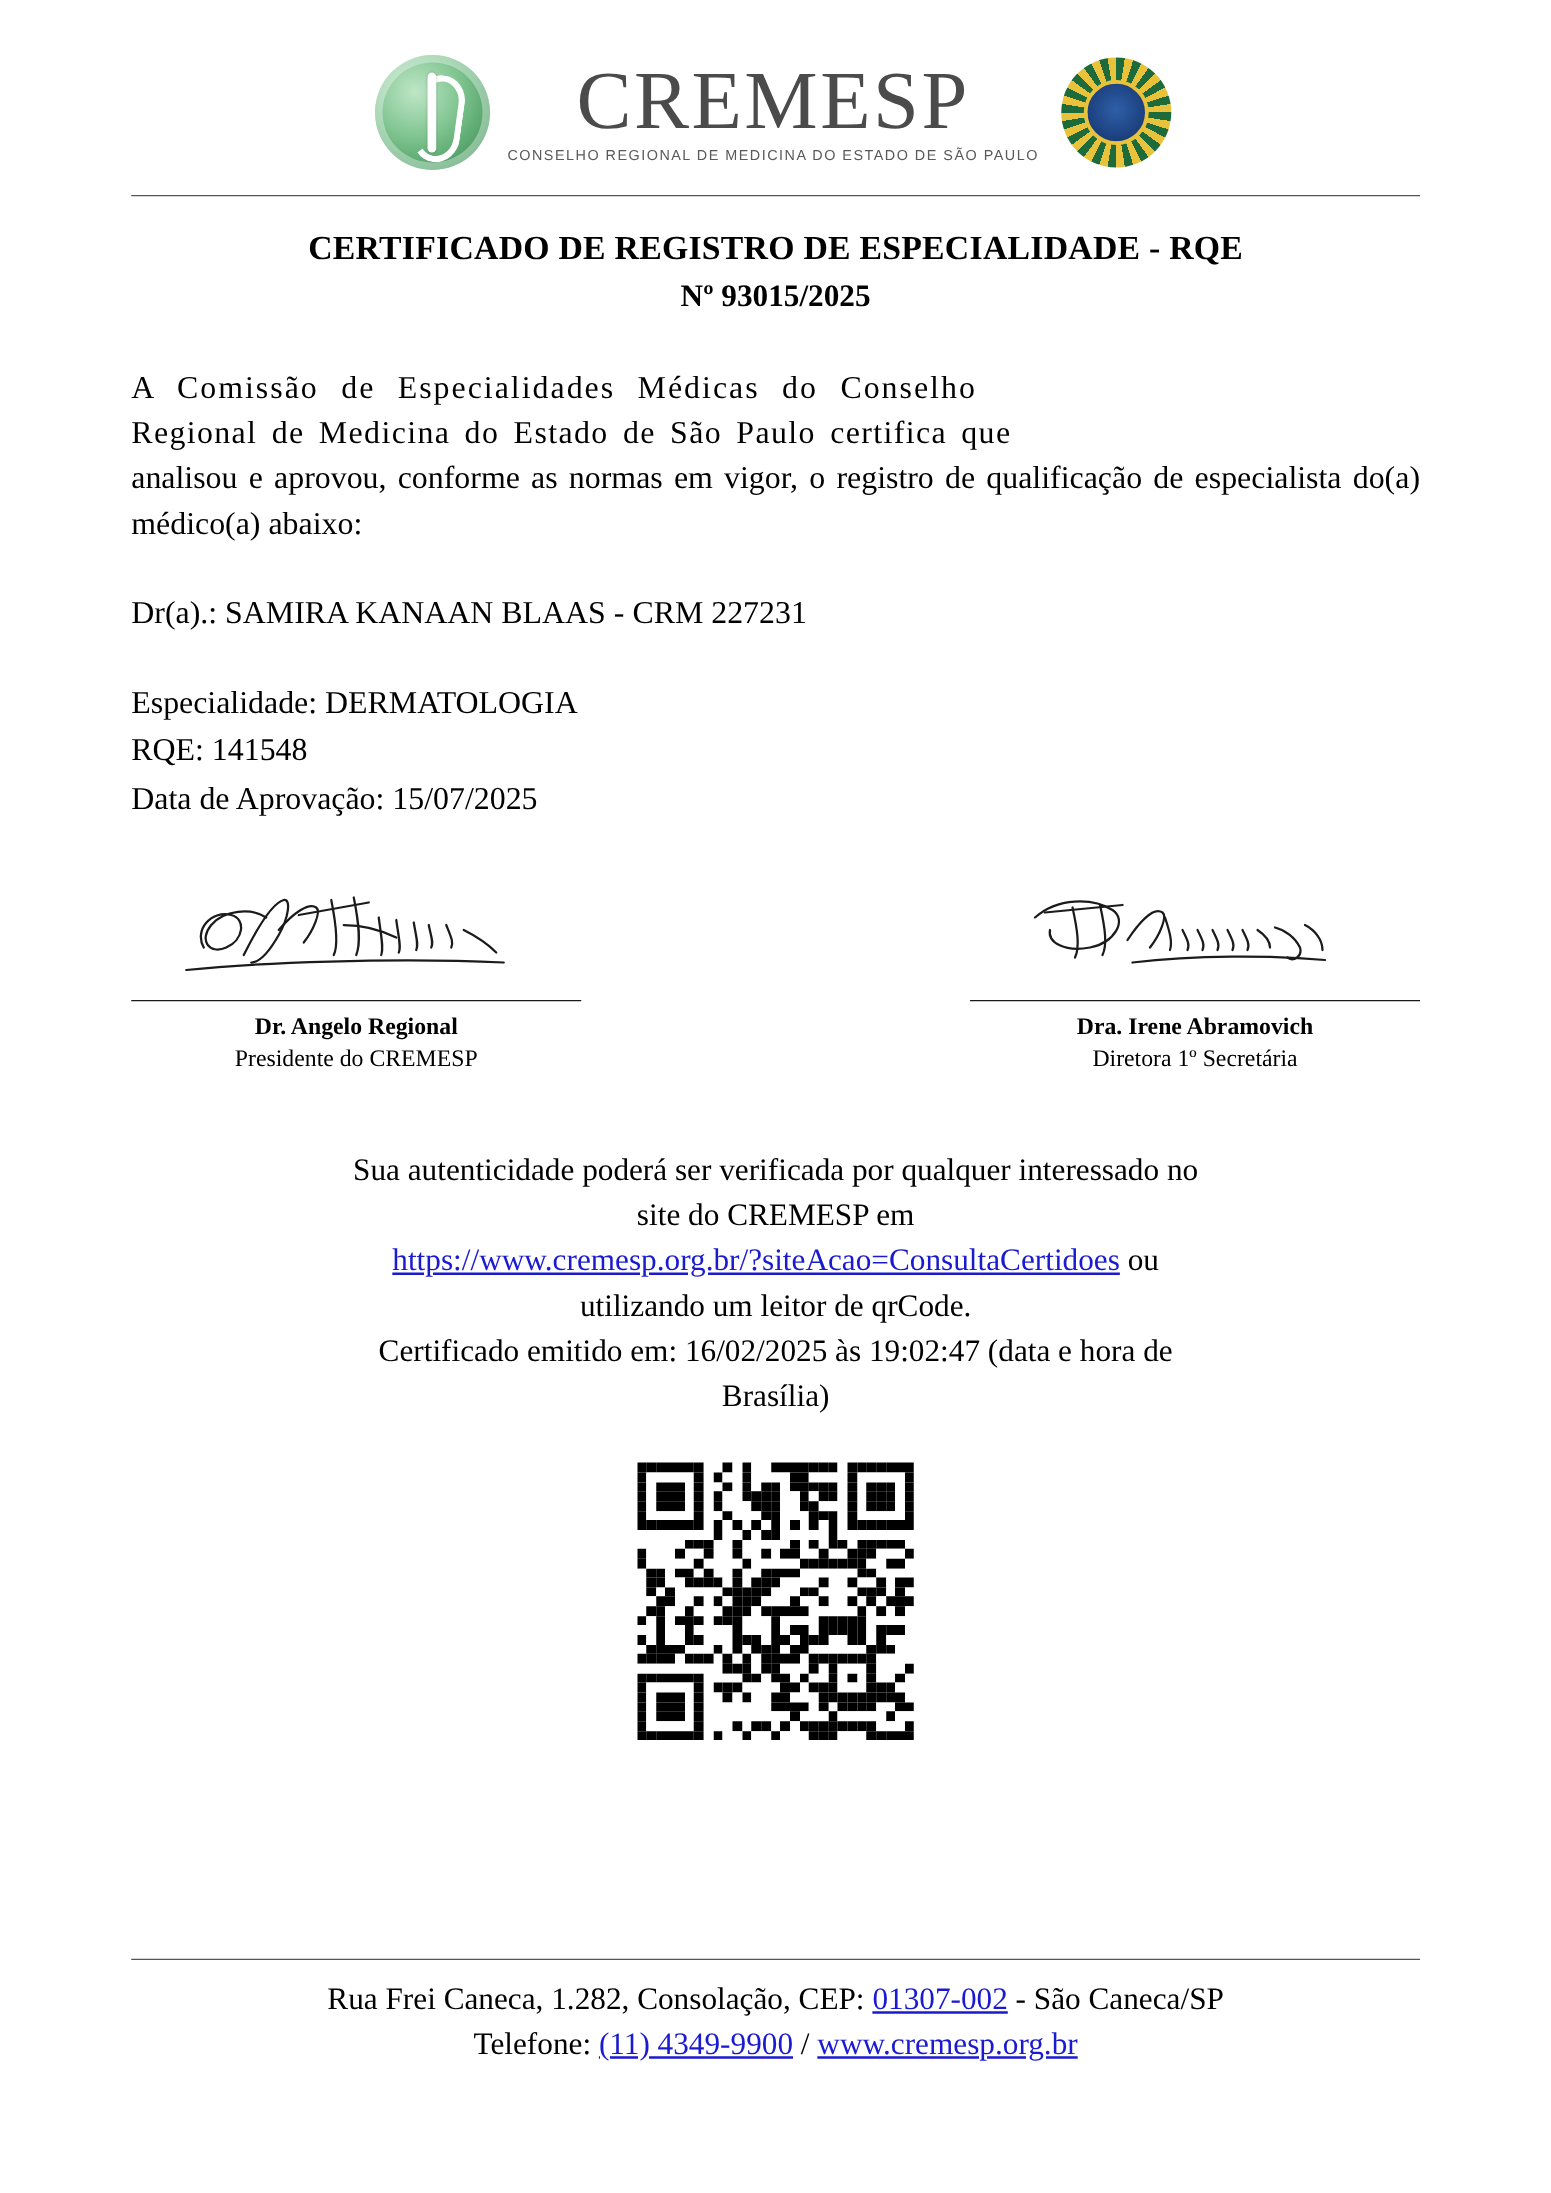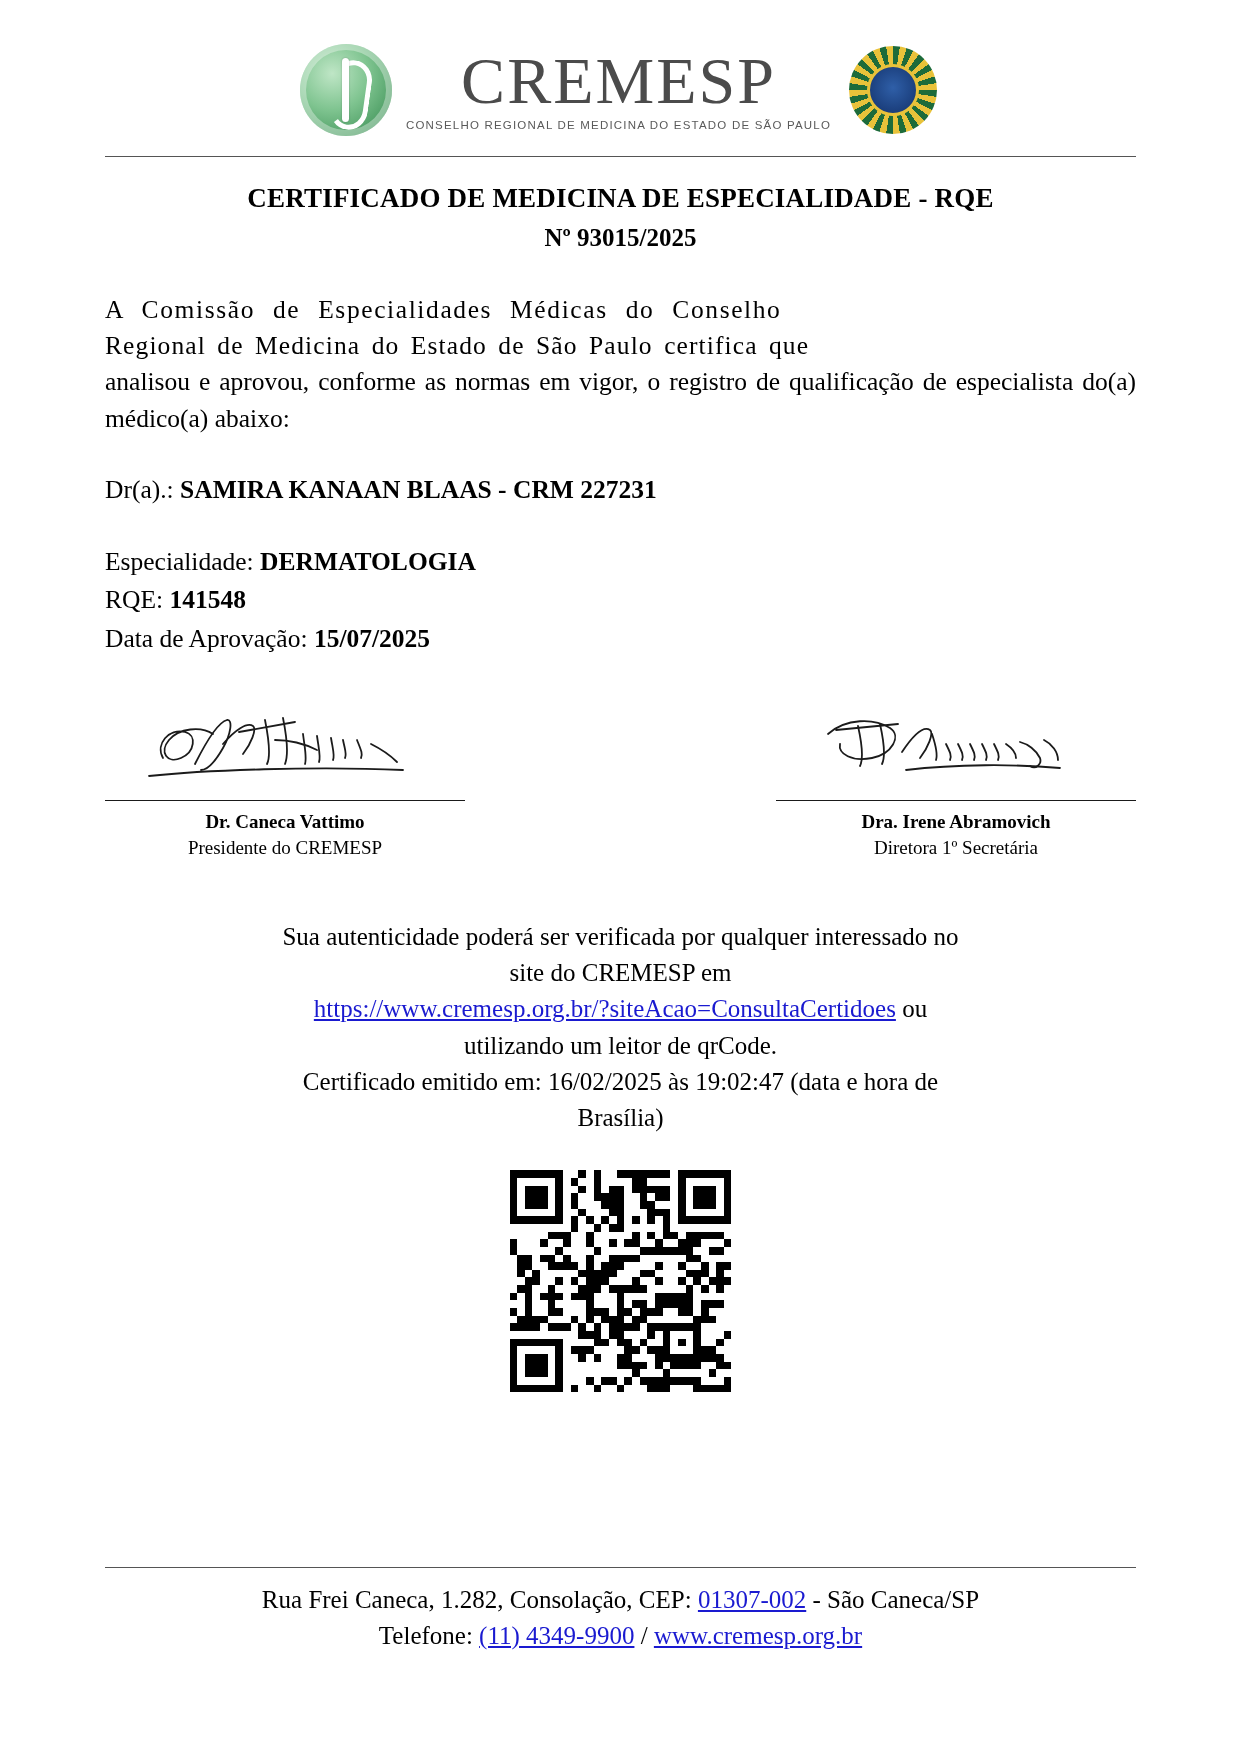--- a/index.html
+++ b/index.html
@@ -156,21 +156,21 @@
     letter-spacing: 1.1px;
     word-spacing: 4px;
   }
 
   .field {
     font-size: 25.5px;
     line-height: 1.5;
   }
   .field.doctor { margin-top: 34px; }
   .field.spec { margin-top: 34px; }
-  .field b { font-weight: bold; }
+  .field b { font-weight: normal; }
 
   .city-date {
     font-size: 25px;
     text-align: right;
     margin-top: 44px;
     padding-right: 12px;
   }
 
   
   .signatures {
@@ -265,21 +265,21 @@
     </div>
     <div class="brasao">
       <div class="ring"></div>
       <div class="star"></div>
       <div class="inner"></div>
     </div>
   </div>
 
   <hr class="rule">
 
-  <div class="title">CERTIFICADO DE MEDICINA DE ESPECIALIDADE - RQE</div>
+  <div class="title">CERTIFICADO DE REGISTRO DE ESPECIALIDADE - RQE</div>
   <div class="subtitle">Nº 93015/2025</div>
 
   <div class="para">
     <span class="spaced-a">A Comissão de Especialidades Médicas do Conselho</span><br>
     <span class="spaced-b">Regional de Medicina do Estado de São Paulo  certifica que</span><br>
     <span>analisou e aprovou, conforme as normas em vigor, o registro de qualificação de especialista do(a) médico(a) abaixo:</span>
   </div>
 
   <div class="field doctor">
     <span>Dr(a).:</span>
@@ -319,21 +319,21 @@
             <path d="M182,36 C184,50 186,58 184,62"></path>
             <path d="M196,38 C198,50 200,56 198,60"></path>
             <path d="M208,40 C210,50 212,54 210,58"></path>
             <path d="M222,40 C226,50 228,54 226,58"></path>
             <path d="M236,44 C244,48 254,54 262,62"></path>
             <path d="M14,76 C70,70 180,66 268,70"></path>
           </g>
         </svg>
       </div>
       <div class="sig-line"></div>
-      <div class="sig-name">Dr. Caneca Vattimo</div>
+      <div class="sig-name">Dr. Angelo Regional</div>
       <div class="sig-role">Presidente do CREMESP</div>
     </div>
 
     <div class="sig-block">
       <div class="sig-img">
         <svg width="300" height="100" viewBox="0 0 300 100" aria-hidden="true">
           <g fill="none" stroke="#1b1b1b" stroke-width="1.8" stroke-linecap="round">
             <path d="M22,34 C40,18 68,18 84,28 C96,36 86,54 66,58 C46,62 32,54 34,44"></path>
             <path d="M30,30 L92,24"></path>
             <path d="M52,26 C56,44 58,58 54,66"></path>

